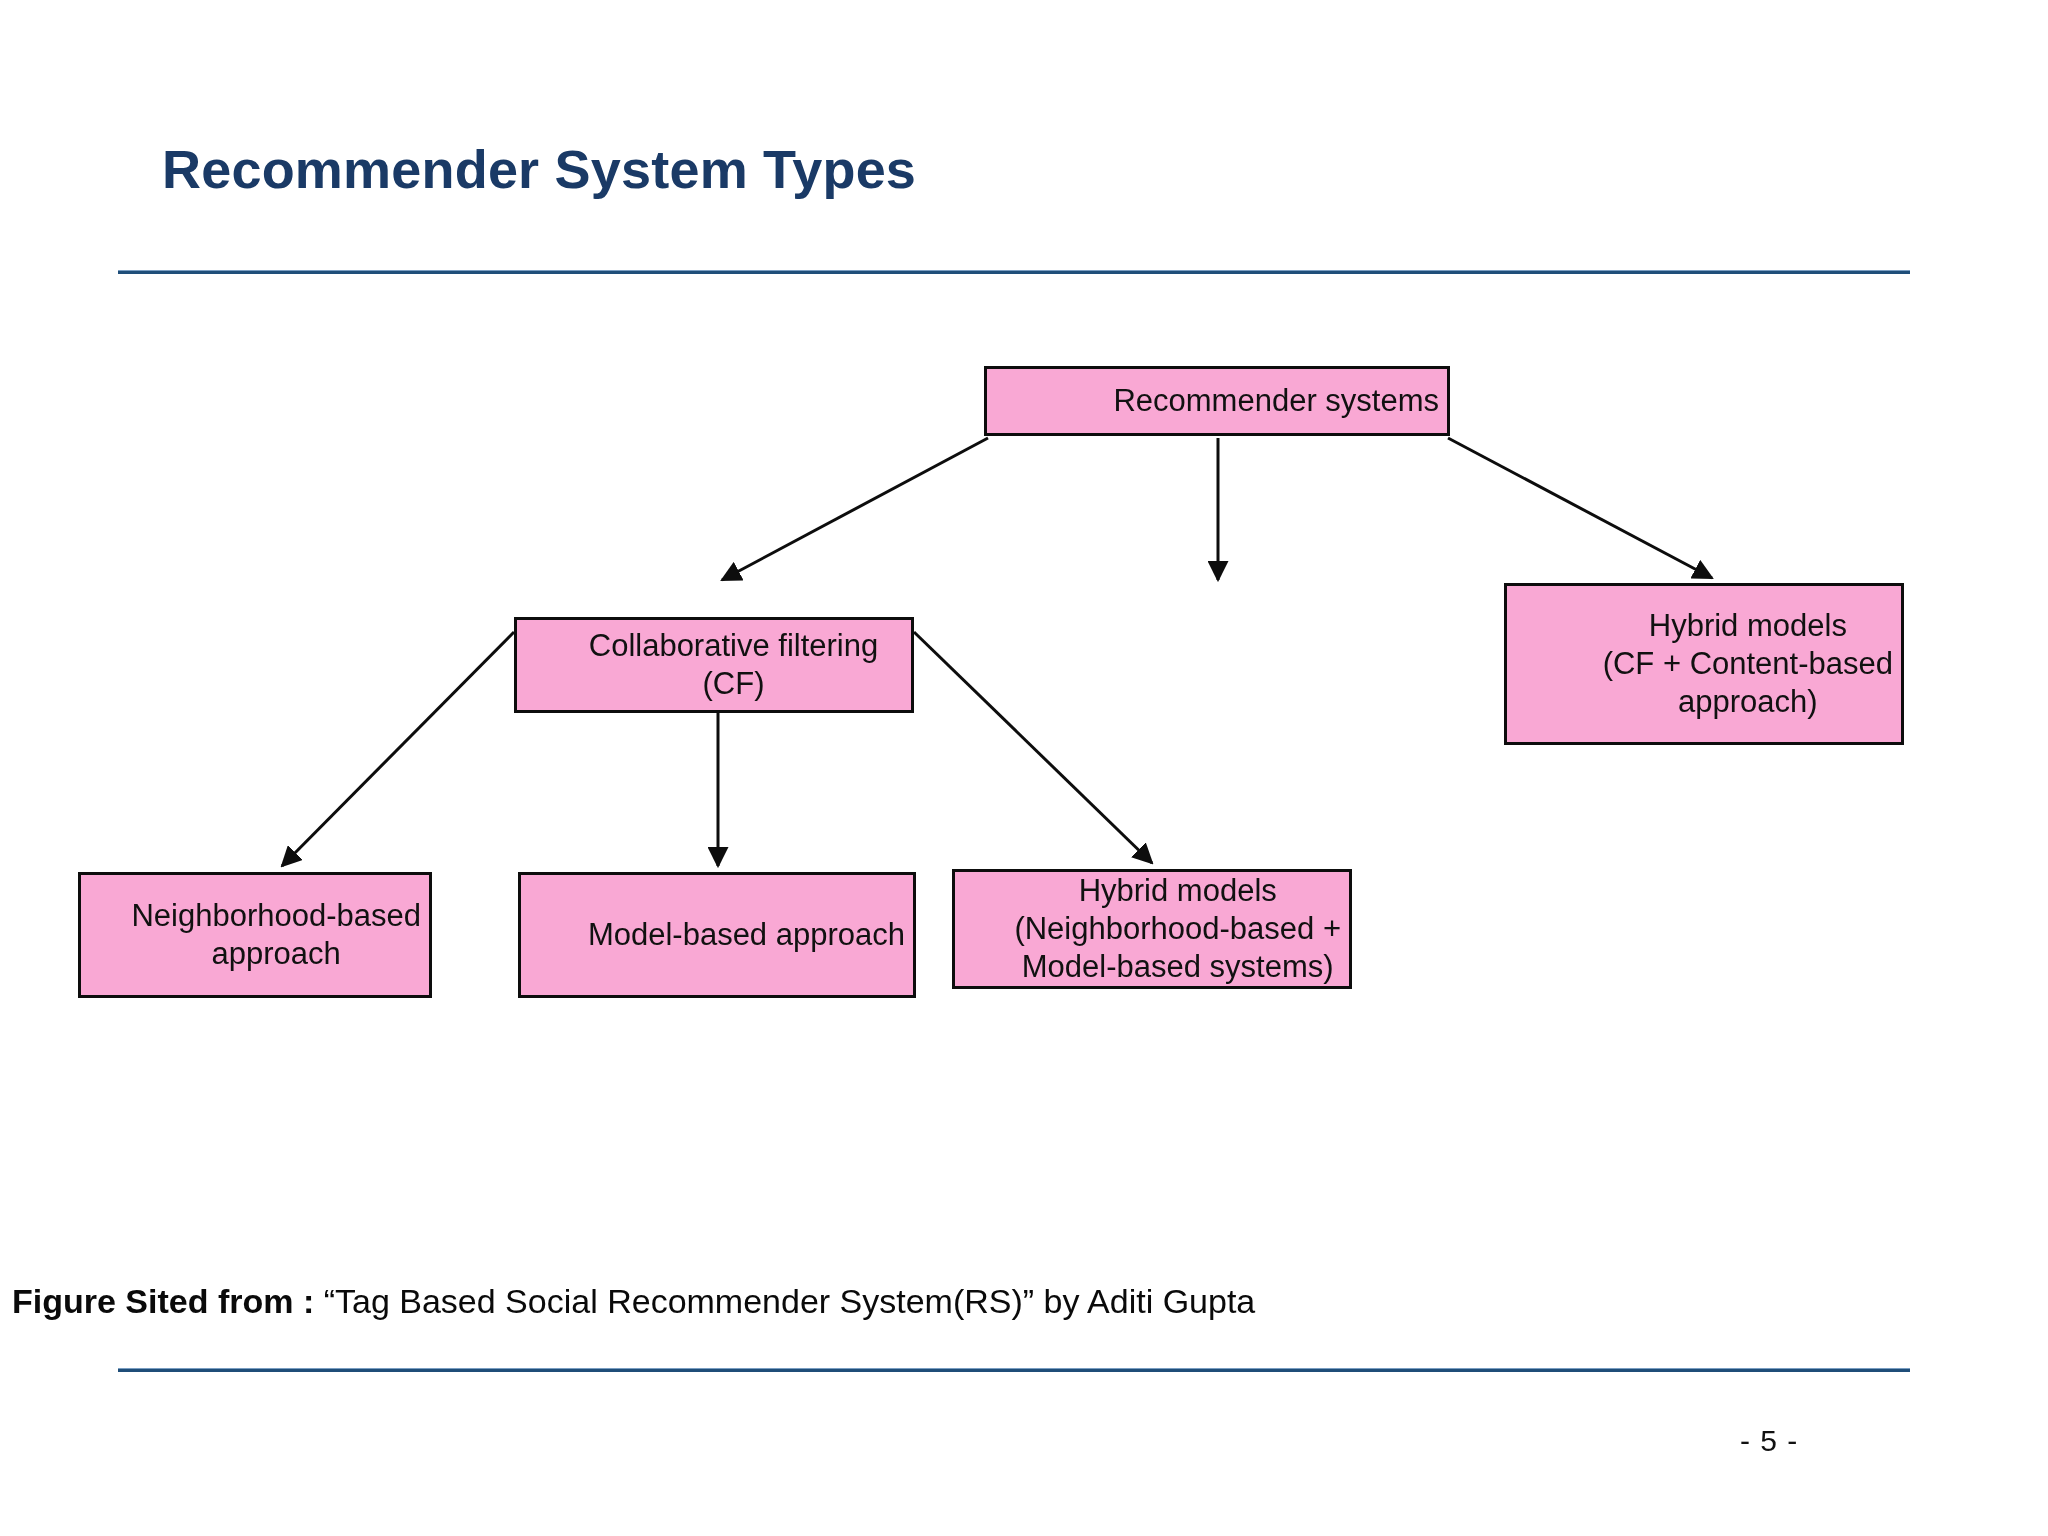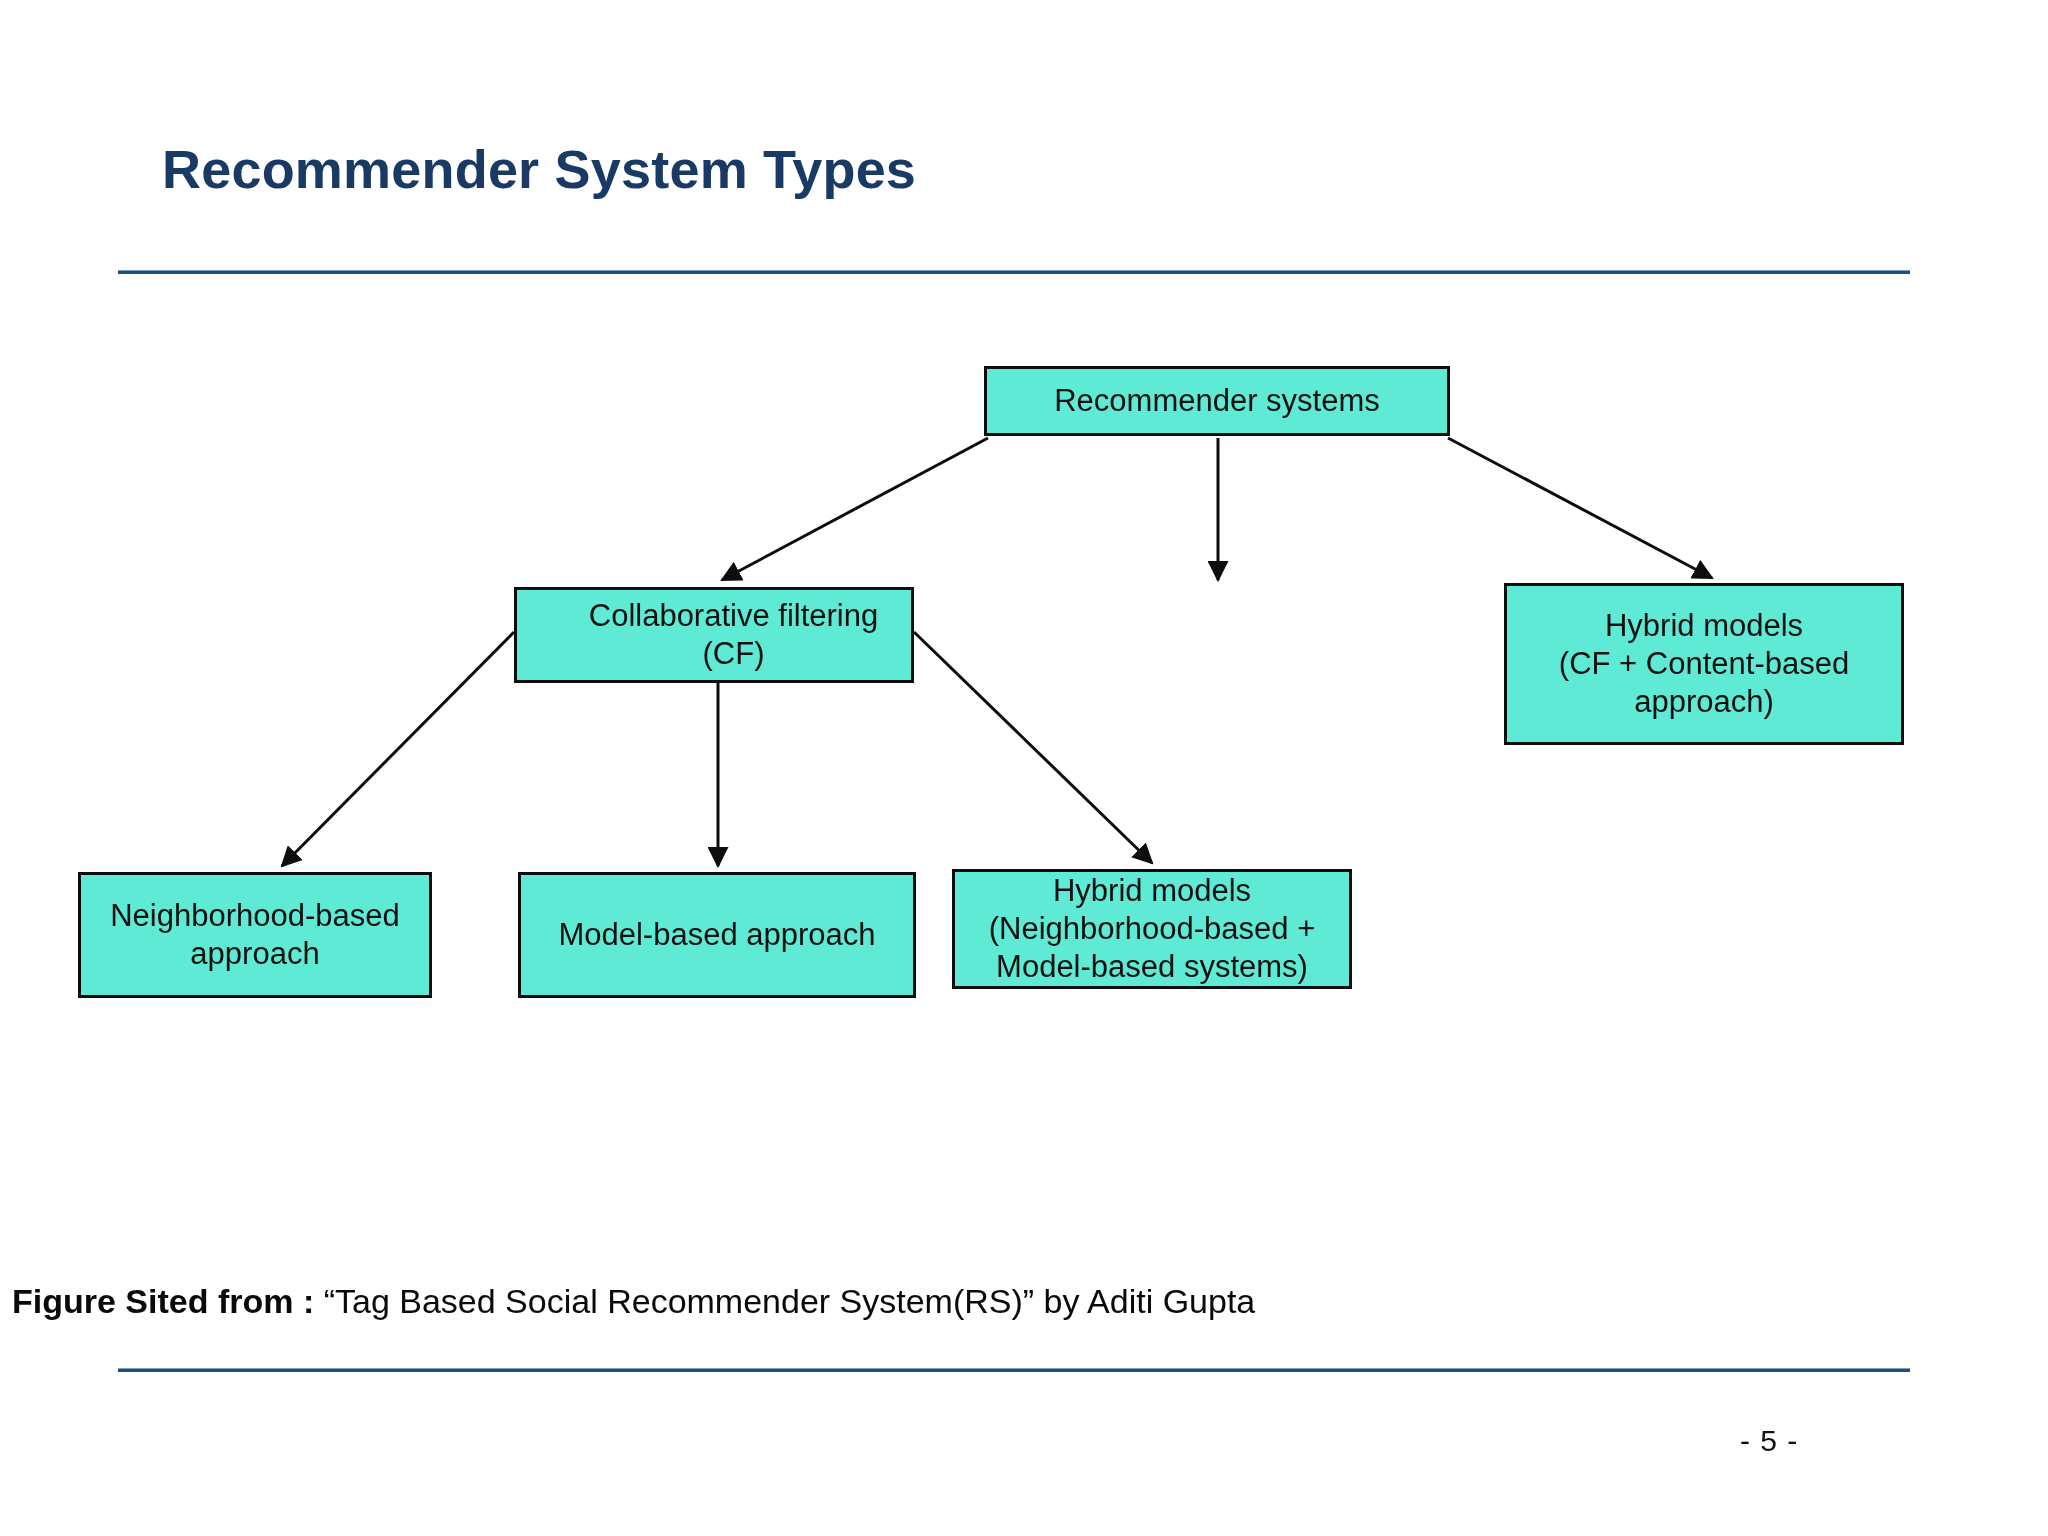--- a/index.html
+++ b/index.html
@@ -74,33 +74,33 @@
   }
   #diagram-svg {
     position: absolute;
     left: 0;
     top: 0;
   }
   .node {
     position: absolute;
     box-sizing: border-box;
     border: 3px solid #0d0d0d;
-    background: #5eead4;
+    background: #f9a8d4;
     display: flex;
     align-items: center;
-    justify-content: center;
+    justify-content: flex-end;
     text-align: center;
     color: #111111;
     font-family: "Liberation Sans", sans-serif;
     font-size: 31px;
     line-height: 1.22;
     padding: 2px 8px;
   }
   #node-root        { left: 984px;  top: 366px; width: 466px; height: 70px; }
-  #node-cf          { left: 514px;  top: 587px; width: 400px; height: 96px; padding-left: 47px; }
+  #node-cf          { left: 514px;  top: 617px; width: 400px; height: 96px; padding-left: 47px; }
   #node-content     { left: 1018px; top: 586px; width: 400px; height: 92px; }
   #node-hybrid-top  { left: 1504px; top: 583px; width: 400px; height: 162px; }
   #node-neighbor    { left: 78px;   top: 872px; width: 354px; height: 126px; }
   #node-model       { left: 518px;  top: 872px; width: 398px; height: 126px; }
   #node-hybrid-bot  { left: 952px;  top: 869px; width: 400px; height: 120px; }
 </style>
 </head>
 <body>
 
 <div id="slide-title">Recommender System Types</div>

